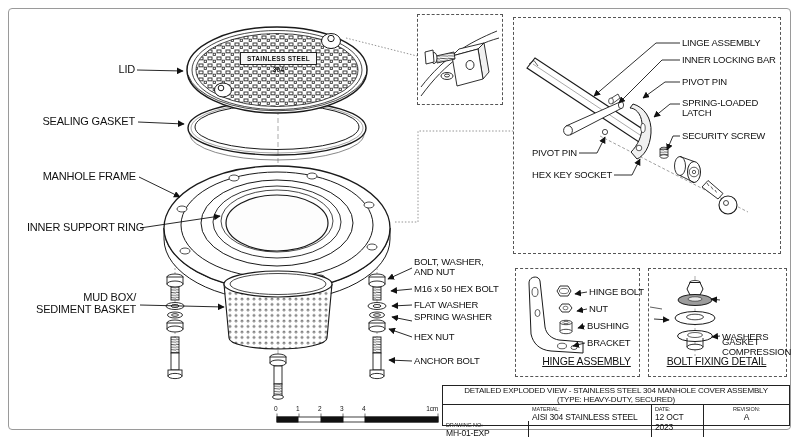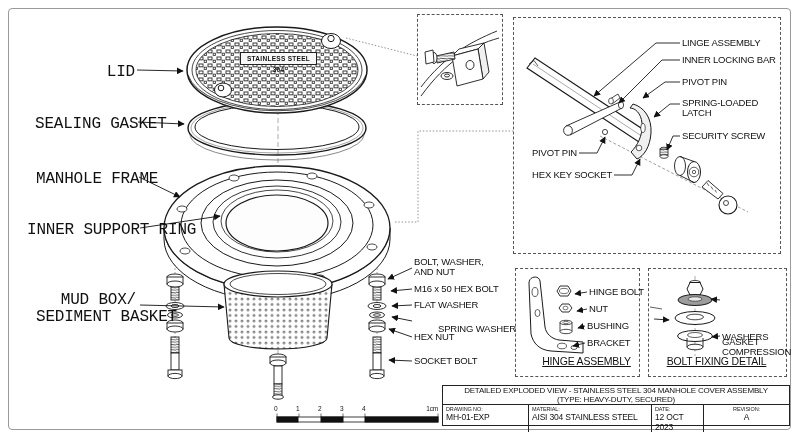--- a/index.html
+++ b/index.html
@@ -2,21 +2,21 @@
 <html><head>
 <meta charset="utf-8">
 <style>
   html,body{margin:0;padding:0;background:#fff;}
   #stage{position:relative;width:800px;height:437px;background:#fff;overflow:hidden;
          font-family:"Liberation Sans",sans-serif;color:#111;}
   #page-border{position:absolute;left:8px;top:8px;width:781px;height:420px;
                border:1.5px solid #9a9a9a;border-radius:4px;background:#fff;}
   svg.art{position:absolute;left:0;top:0;width:800px;height:437px;}
   .lbl{position:absolute;white-space:nowrap;letter-spacing:-0.2px;line-height:1.05;}
-  .s11{font-size:16px;font-family:Liberation Mono, monospace;}
+  .s11{font-size:11px;}
   .s95{font-size:9.5px;}
   .s10{font-size:10.5px;}
   .right{text-align:right;}
   .center{text-align:center;}
   .under{text-decoration:underline;}
   .panel{position:absolute;border:1px dashed #555;background:transparent;}
   .emboss{position:absolute;left:240px;top:52px;width:75px;height:11px;border:1px solid #222;
           background:#f7f7f7;font-size:6.5px;font-weight:bold;text-align:center;line-height:11px;
           letter-spacing:0.3px;}
   
@@ -307,23 +307,23 @@
     <div>MUD BOX/</div>
     <div>SEDIMENT BASKET</div>
   </div>
 
   <div class="lbl s95" style="left:414px;top:257px;">
     <div>BOLT, WASHER,</div>
     <div>AND NUT</div>
   </div>
   <div class="lbl s95" style="left:414px;top:284px;">M16 x 50 HEX BOLT</div>
   <div class="lbl s95" style="left:414px;top:300px;">FLAT WASHER</div>
-  <div class="lbl s95" style="left:414px;top:324px;margin-left:24px;">SPRING WASHER</div>
+  <div class="lbl s95" style="left:414px;top:312px;">SPRING WASHER</div>
   <div class="lbl s95" style="left:414px;top:332px;">HEX NUT</div>
-  <div class="lbl s95" style="left:414px;top:356px;">SOCKET BOLT</div>
+  <div class="lbl s95" style="left:414px;top:356px;">ANCHOR BOLT</div>
 
   <div class="lbl s95" style="left:682px;top:38px;">LINGE ASSEMBLY</div>
   <div class="lbl s95" style="left:682px;top:55px;">INNER LOCKING BAR</div>
   <div class="lbl s95" style="left:682px;top:77px;">PIVOT PIN</div>
   <div class="lbl s95" style="left:682px;top:98px;">
     <div>SPRING-LOADED</div>
     <div>LATCH</div>
   </div>
   <div class="lbl s95" style="left:682px;top:131px;">SECURITY SCREW</div>
   <div class="lbl s95 right" style="left:507px;top:148px;width:70px;">PIVOT PIN</div>
@@ -348,21 +348,21 @@
   <div class="tick" style="left:340px;top:405px;">3</div>
   <div class="tick" style="left:362px;top:405px;">4</div>
   <div class="tick right" style="left:408px;top:405px;width:30px;">1cm</div>
 
   <div id="tblock">
     <div class="trow">
       <div class="t1">DETAILED EXPLODED VIEW - STAINLESS STEEL 304 MANHOLE COVER ASSEMBLY</div>
       <div class="t2">(TYPE: HEAVY-DUTY, SECURED)</div>
     </div>
     <div class="cells">
-      <div class="cell" style="width:86px;">
+      <div class="cell" style="width:86px;margin-top:16px;">
         <div class="hdr">DRAWING NO:</div>
         <div class="val">MH-01-EXP</div>
       </div>
       <div class="cell" style="width:123px;">
         <div class="hdr">MATERIAL:</div>
         <div class="val">AISI 304 STAINLESS STEEL</div>
       </div>
       <div class="cell" style="width:52px;">
         <div class="hdr">DATE:</div>
         <div class="val">12 OCT 2023</div>

